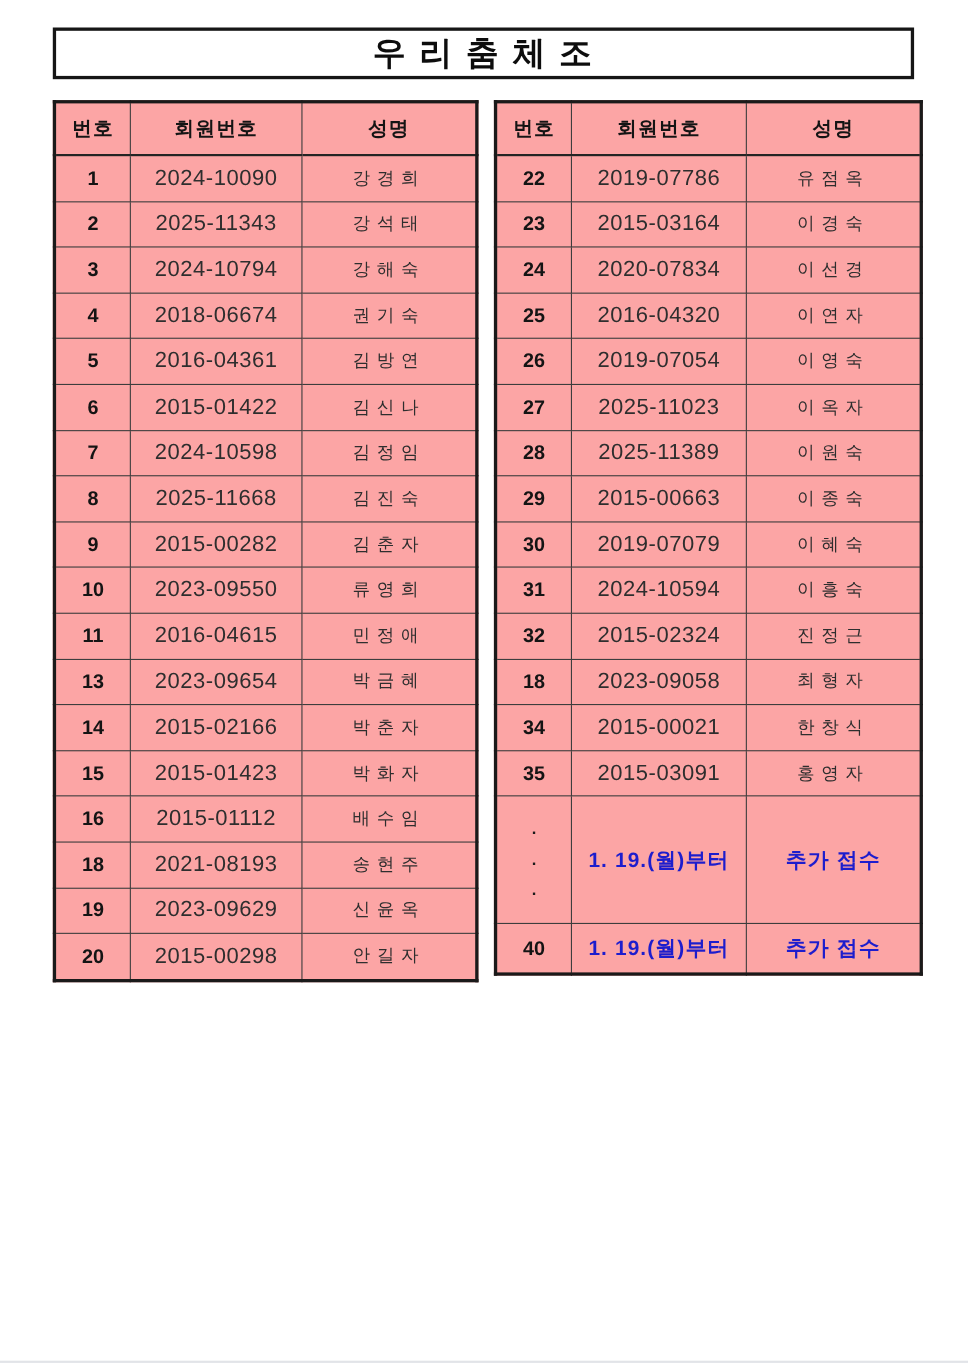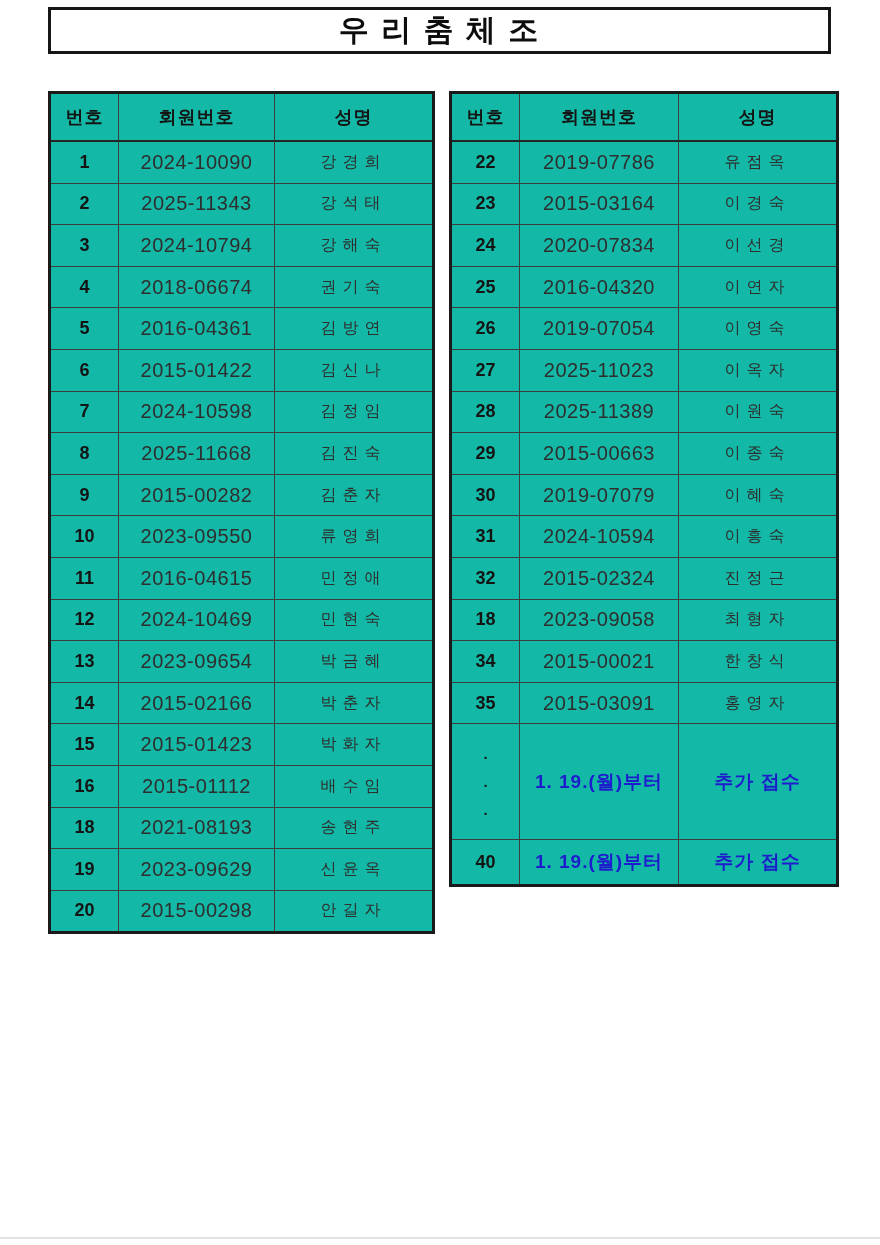--- a/index.html
+++ b/index.html
@@ -2,29 +2,29 @@
 <html style="--accent: #1d1dcd;"><head>
 <meta charset="utf-8">
 <style>
   html,body{margin:0;padding:0;}
   body{
     width:880px;height:1245px;background:#ffffff;position:relative;
     font-family:"Liberation Sans","DejaVu Sans",sans-serif;color:#161616;
     overflow:hidden;
   }
   .title-box{
-    position:absolute;left:48px;top:7px;width:783px;height:47px;
+    position:absolute;left:48px;top:25px;width:783px;height:47px;
     box-sizing:border-box;border:3px solid #161616;
     display:flex;align-items:center;justify-content:center;
     font-size:30px;font-weight:bold;letter-spacing:2px;color:#0d0d0d;
     white-space:pre;
   }
   table.member{
     position:absolute;top:91px;border-collapse:collapse;table-layout:fixed;
-    background:#14b8a6;border:3px solid #1a1a1a;
+    background:#fca5a5;border:3px solid #1a1a1a;
   }
   table.member.left{left:48px;width:384px;}
   table.member.right{left:449px;width:387px;}
   table.member th,table.member td{
     border:1px solid #3d3d3d;padding:0;text-align:center;vertical-align:middle;
     overflow:hidden;white-space:nowrap;
   }
   table.member th{
     height:46px;font-size:18px;font-weight:bold;color:#141414;
     border-bottom:2px solid #242424;letter-spacing:1px;
@@ -115,25 +115,20 @@
         <td class="no-cell">10</td>
         <td class="id-cell">2023-09550</td>
         <td class="name-cell">류영희</td>
       </tr>
       <tr class="data-row">
         <td class="no-cell">11</td>
         <td class="id-cell">2016-04615</td>
         <td class="name-cell">민정애</td>
       </tr>
       <tr class="data-row">
-        <td class="no-cell">12</td>
-        <td class="id-cell">2024-10469</td>
-        <td class="name-cell">민현숙</td>
-      </tr>
-      <tr class="data-row">
         <td class="no-cell">13</td>
         <td class="id-cell">2023-09654</td>
         <td class="name-cell">박금혜</td>
       </tr>
       <tr class="data-row">
         <td class="no-cell">14</td>
         <td class="id-cell">2015-02166</td>
         <td class="name-cell">박춘자</td>
       </tr>
       <tr class="data-row">

